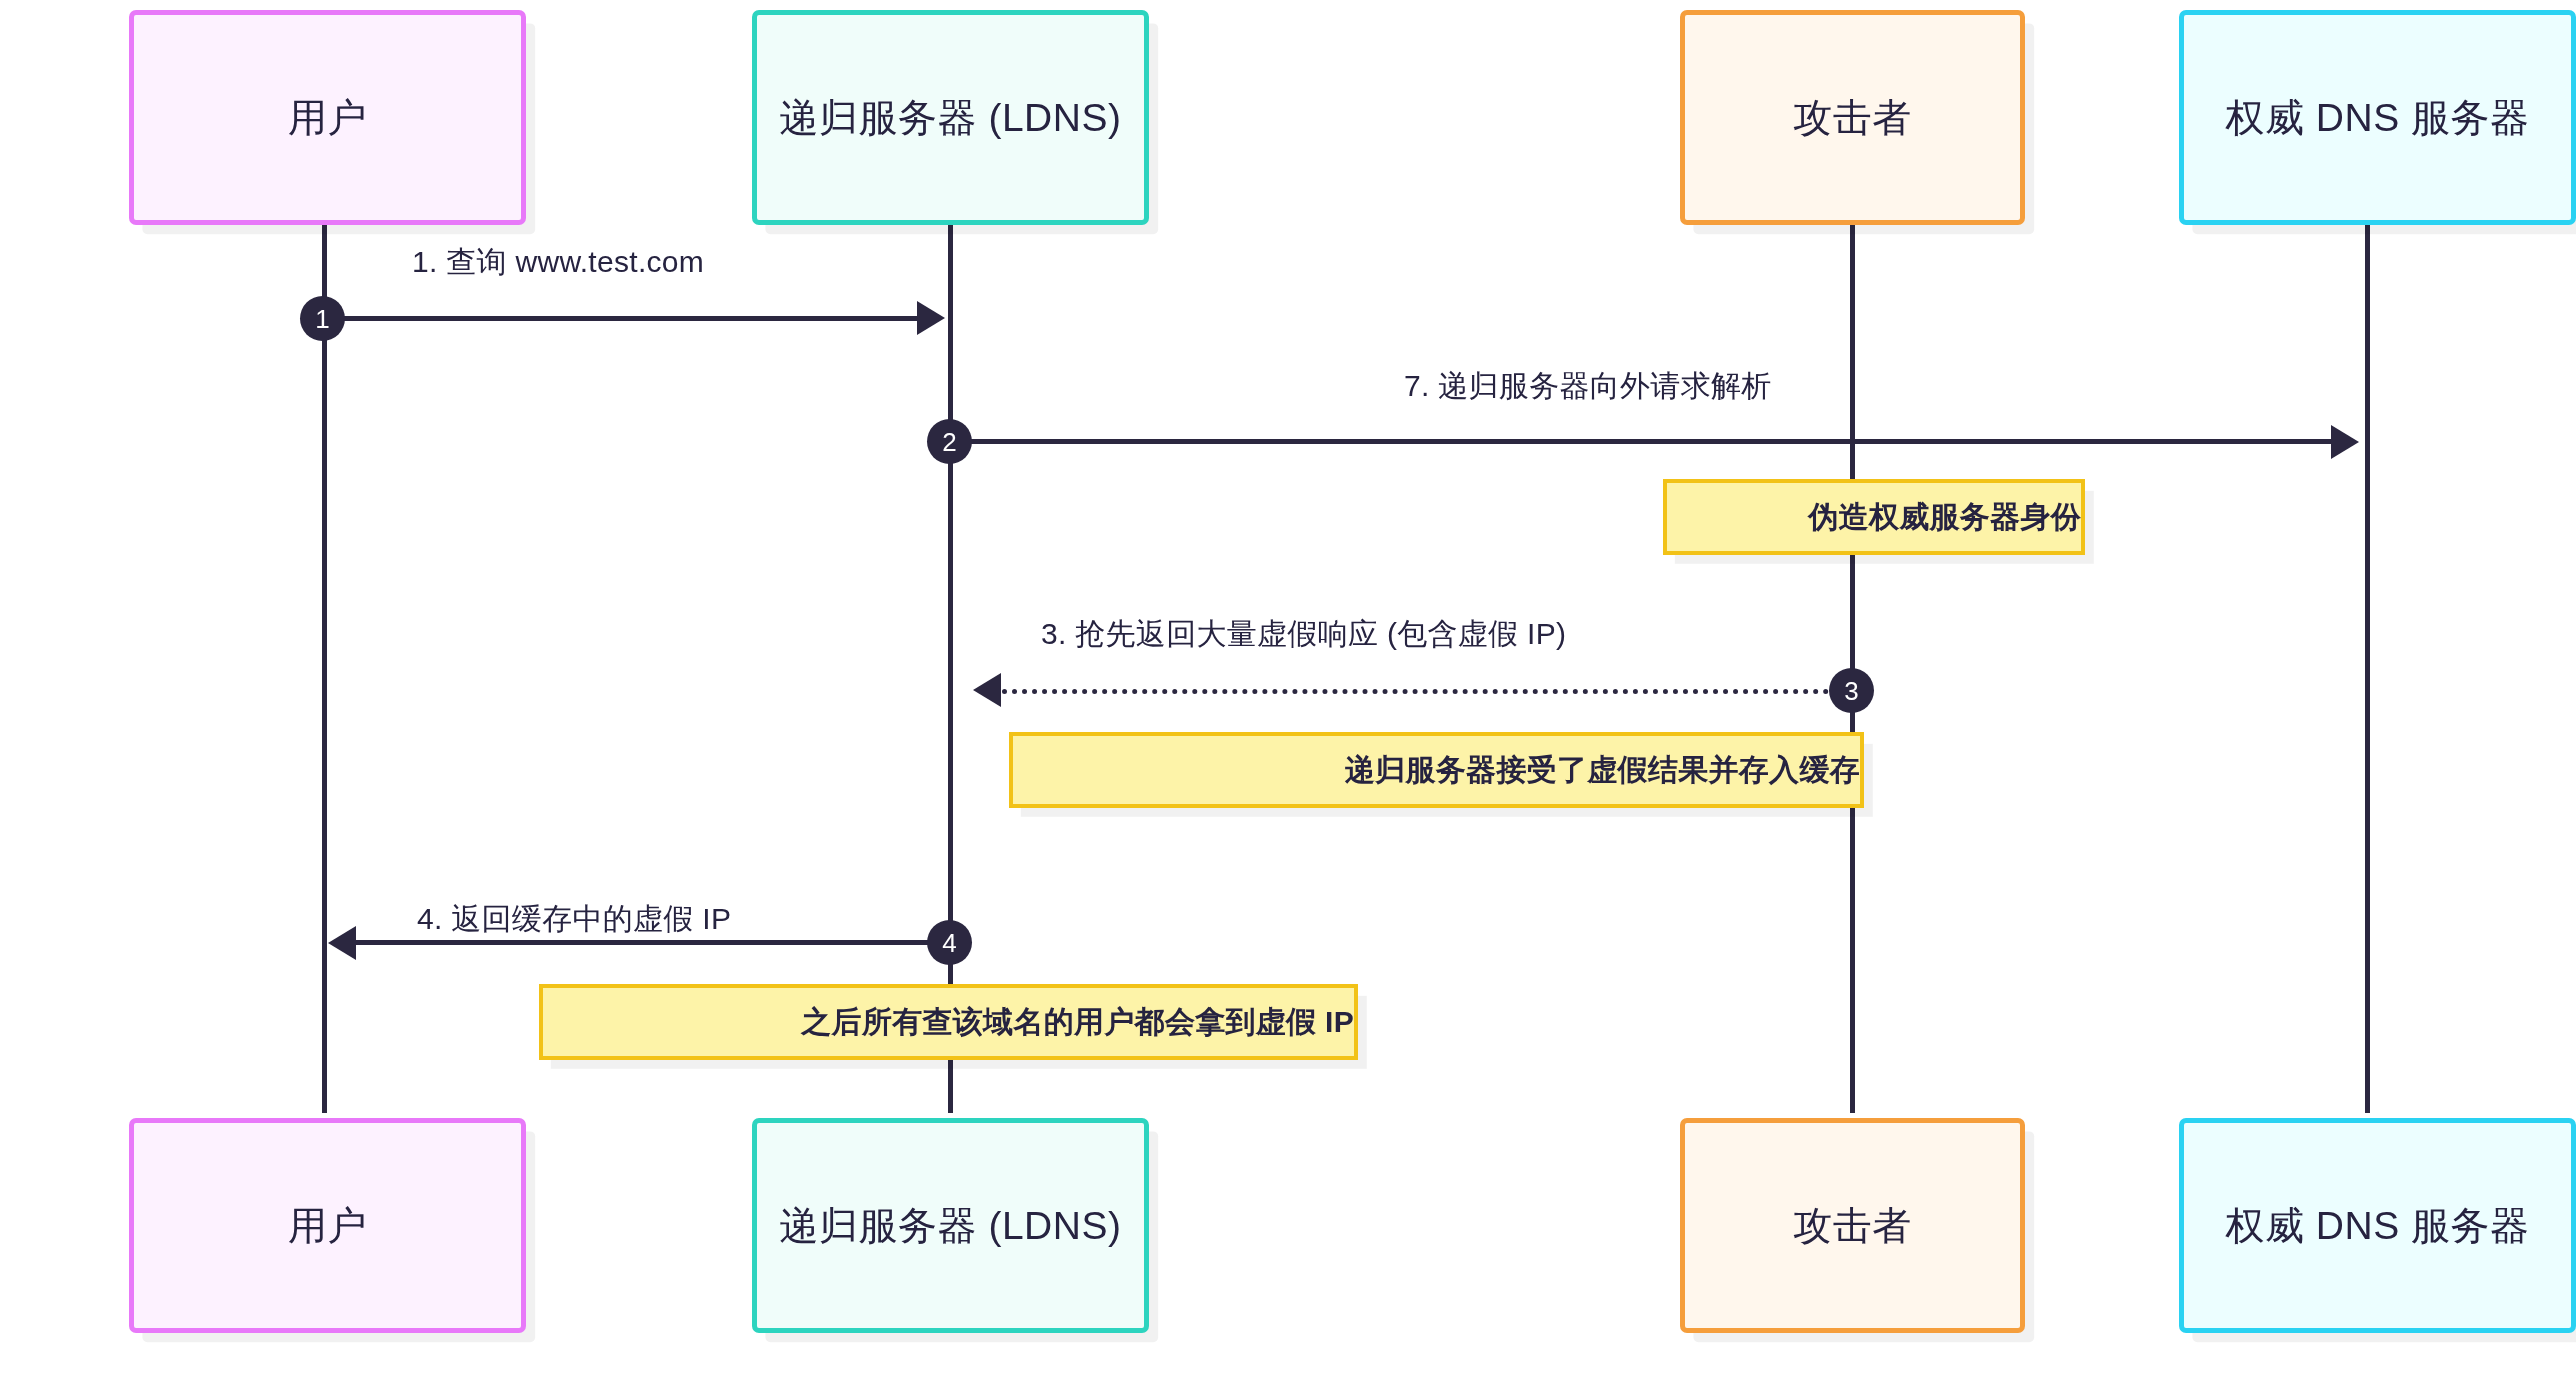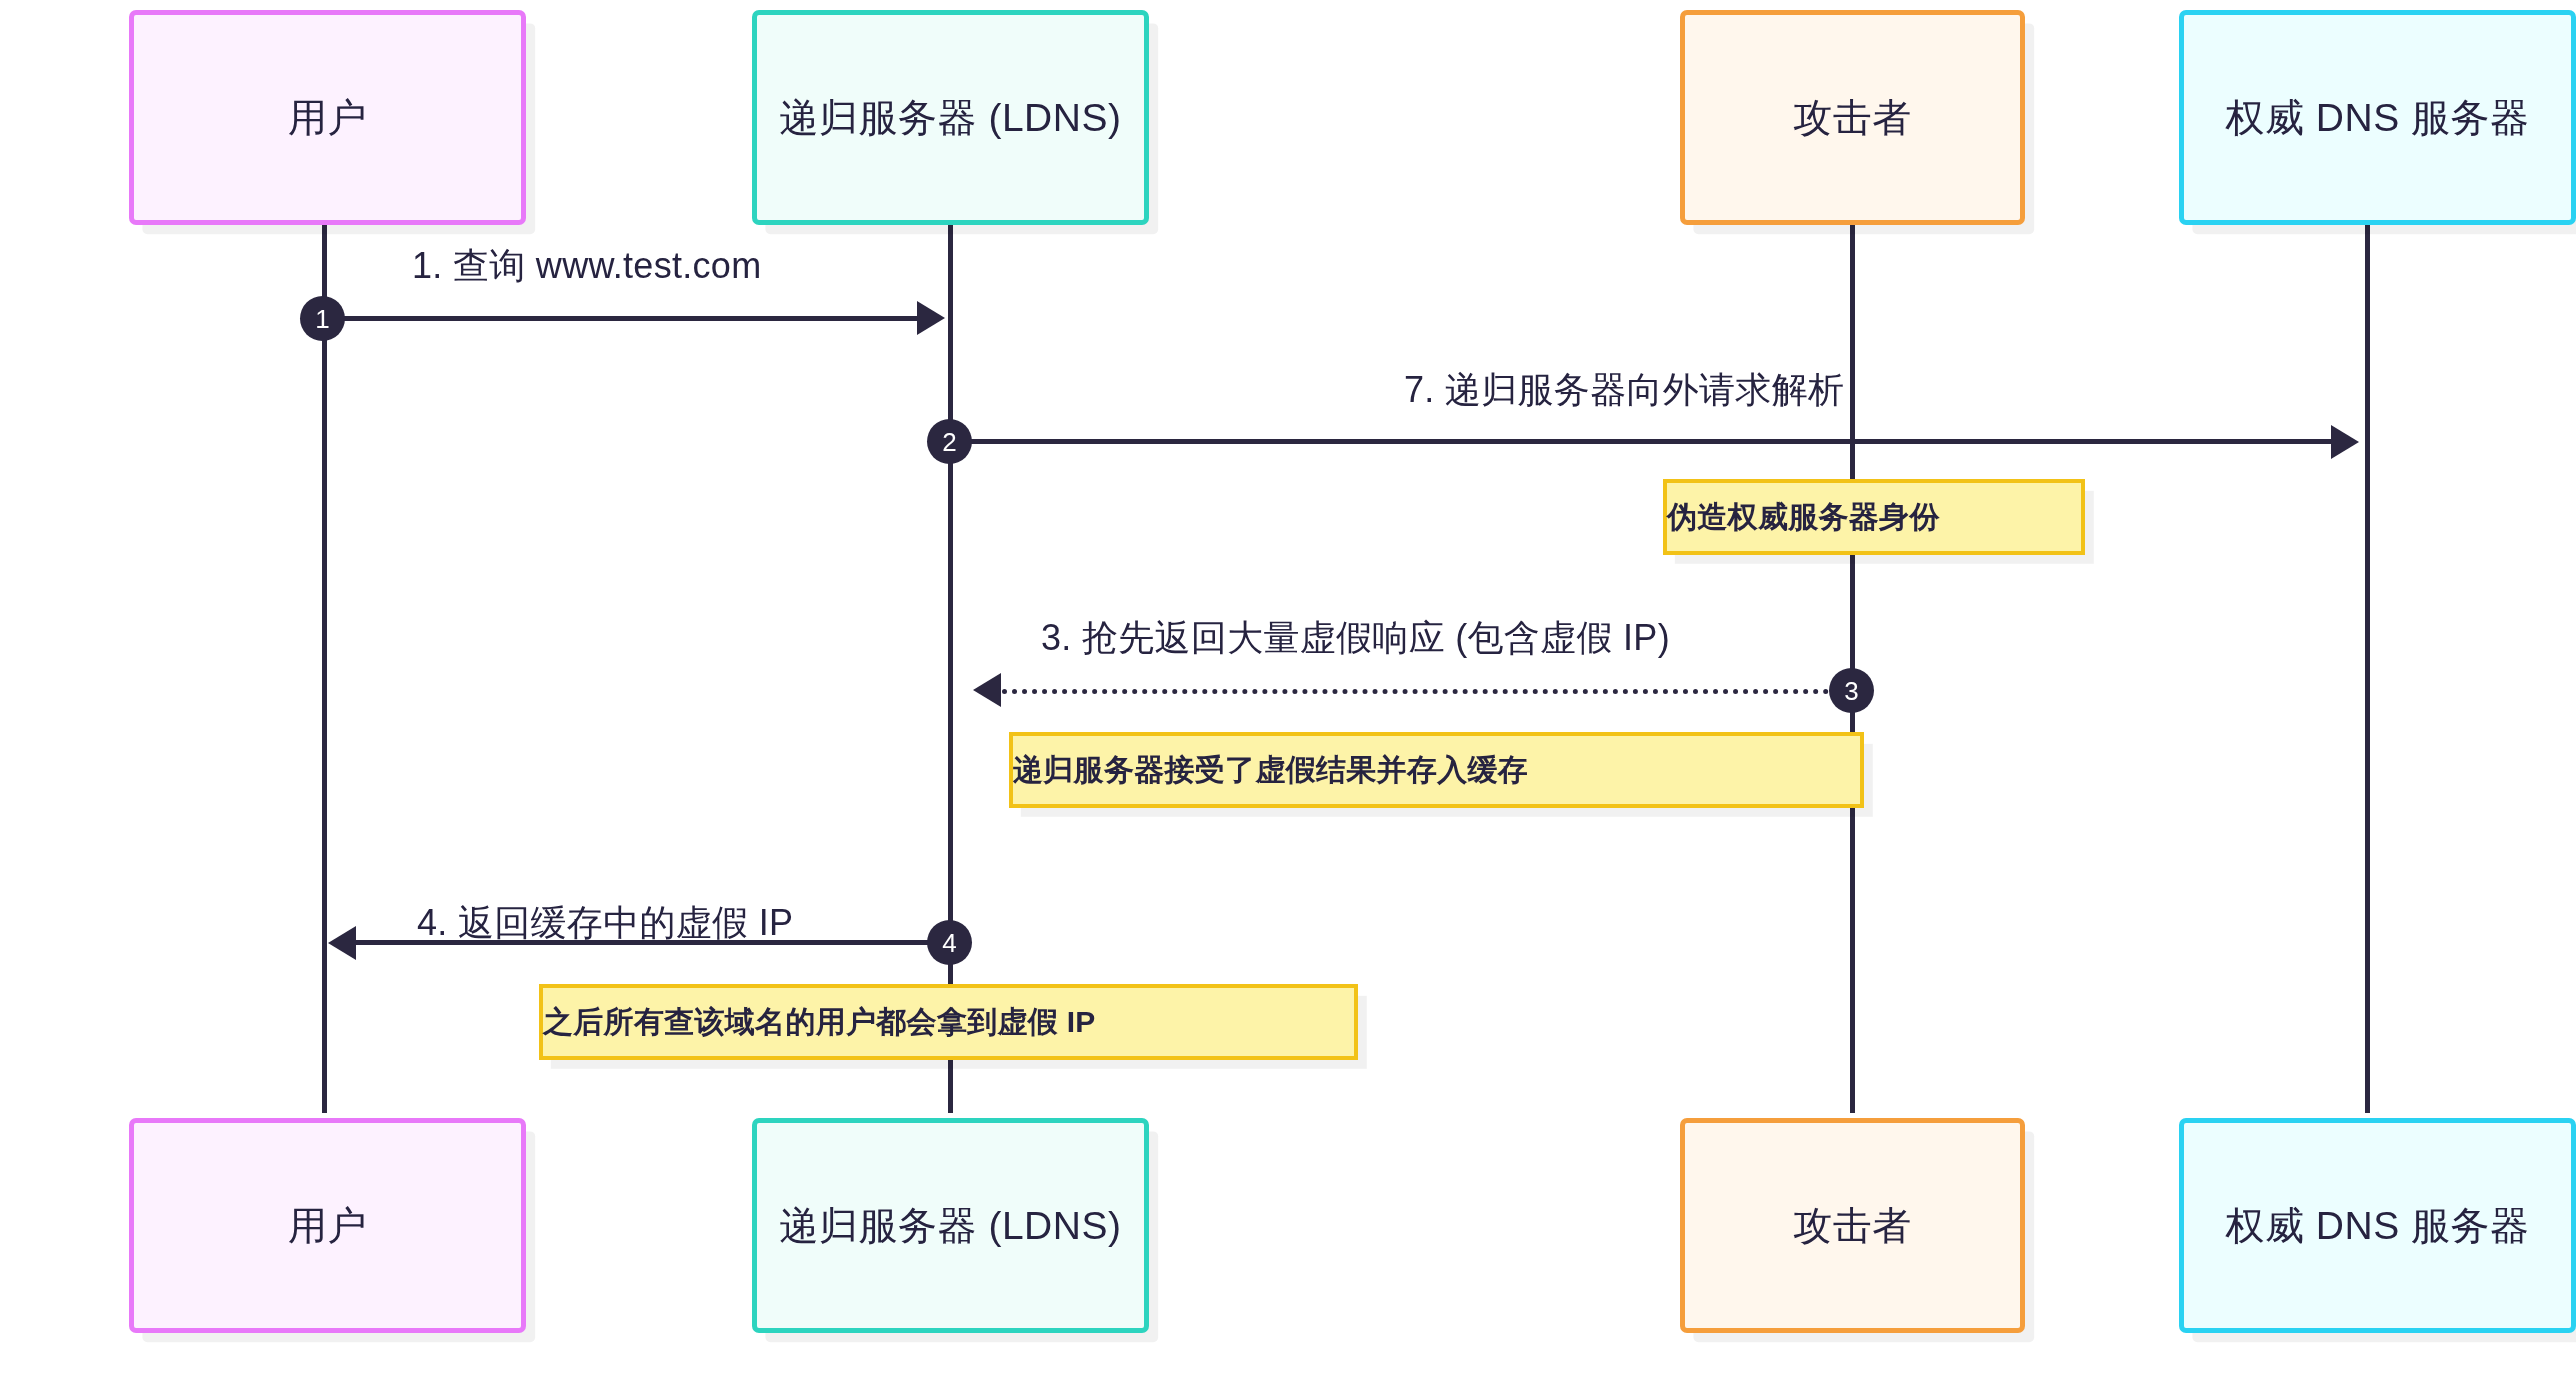--- a/index.html
+++ b/index.html
@@ -68,21 +68,21 @@
     border-bottom: 17px solid transparent;
   }
   .arrow-head.right {
     border-left: 28px solid #2b2740;
   }
   .arrow-head.left {
     border-right: 28px solid #2b2740;
   }
   .msg-label {
     position: absolute;
-    font-size: 36px;
+    font-size: 30px;
     color: #262340;
     white-space: nowrap;
     letter-spacing: 0.3px;
   }
 
   
   .seq-num {
     position: absolute;
     width: 45px;
     height: 45px;
@@ -97,21 +97,21 @@
   }
 
   
   .note {
     position: absolute;
     box-sizing: border-box;
     background: #fdf3a8;
     border: 4.1px solid #f2c217;
     display: flex;
     align-items: center;
-    justify-content: flex-start;
+    justify-content: flex-end;
     box-shadow: 10.3px 10.3px 0 -1.5px rgba(0,0,0,0.055);
   }
   .note-text {
     font-size: 30px;
     font-weight: bold;
     color: #262340;
     white-space: nowrap;
     letter-spacing: 0.3px;
   }
 </style>

